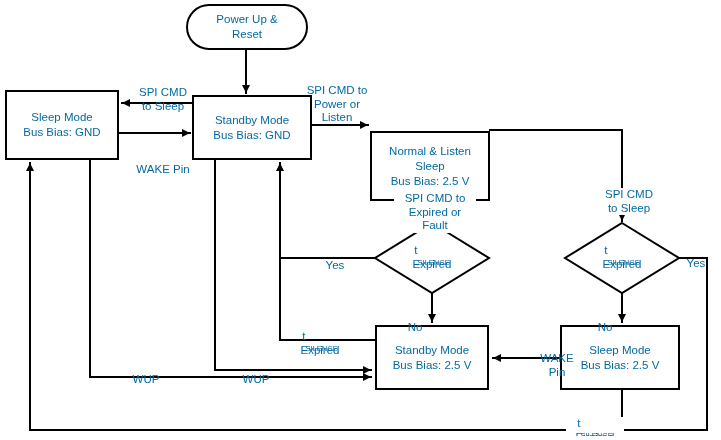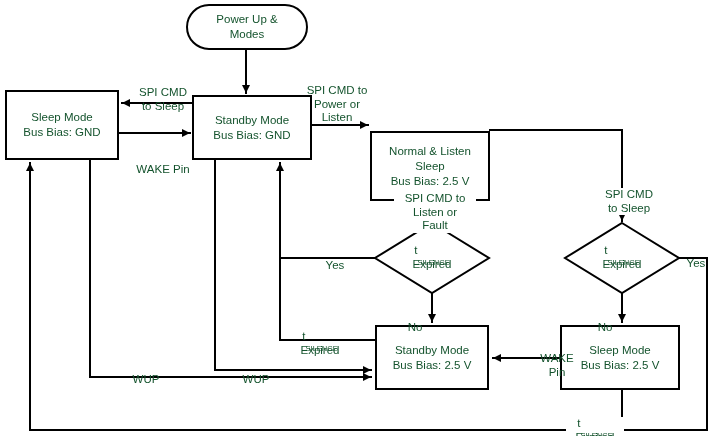--- a/index.html
+++ b/index.html
@@ -1,18 +1,18 @@
 <!DOCTYPE html>
 <html><head>
 <meta charset="utf-8">
 <style>
   html,body{margin:0;padding:0;background:#fff;}
   .stage{
     position:relative;width:721px;height:436px;background:#fff;overflow:hidden;
-    font-family:"Liberation Sans","DejaVu Sans",sans-serif;color:#14532d;
+    font-family:"Liberation Sans","DejaVu Sans",sans-serif;color:#0369a1;
   }
   .stage svg{position:absolute;left:0;top:0;z-index:1;}
   .box{
     position:absolute;z-index:2;border:2px solid #000;background:#fff;
     display:flex;flex-direction:column;align-items:center;justify-content:center;
     font-size:11.5px;line-height:15px;text-align:center;box-sizing:border-box;
   }
   .oval{border-radius:24px;}
   .lbl{
     position:absolute;z-index:3;font-size:11.5px;line-height:13.5px;text-align:center;margin-top:24px;
@@ -51,21 +51,21 @@
       <path d="M622,390 V429"></path>
       <path d="M90,160 V377 H371" marker-end="url(#ah)"></path>
       <path d="M215,160 V370 H371" marker-end="url(#ah)"></path>
       <polygon points="432,223 489,258 432,293 375,258" fill="#fff"></polygon>
       <polygon points="622,223 679,258 622,293 565,258" fill="#fff"></polygon>
     </g>
   </svg>
 
   <div class="box oval" style="left:186px;top:4px;width:122px;height:46px;">
     <div>Power Up &amp;</div>
-    <div>Modes</div>
+    <div>Reset</div>
   </div>
 
   <div class="box" style="left:5px;top:90px;width:114px;height:70px;">
     <div>Sleep Mode</div>
     <div>Bus Bias: GND</div>
   </div>
 
   <div class="box" style="left:192px;top:95px;width:120px;height:65px;">
     <div>Standby Mode</div>
     <div>Bus Bias: GND</div>
@@ -104,21 +104,21 @@
   <div class="lbl" style="left:128px;top:139px;width:70px;">WAKE Pin</div>
 
   <div class="lbl" style="left:302px;top:60px;width:70px;">
     <div>SPI CMD to</div>
     <div>Power or</div>
     <div>Listen</div>
   </div>
 
   <div class="lbl whitebg" style="left:394px;top:168px;width:78px;">
     <div>SPI CMD to</div>
-    <div>Listen or</div>
+    <div>Expired or</div>
     <div>Fault</div>
   </div>
 
   <div class="lbl whitebg" style="left:592px;top:164px;width:70px;">
     <div>SPI CMD</div>
     <div>to Sleep</div>
   </div>
 
   <div class="lbl" style="left:320px;top:235px;width:30px;">Yes</div>
   <div class="lbl" style="left:402px;top:297px;width:26px;">No</div>

